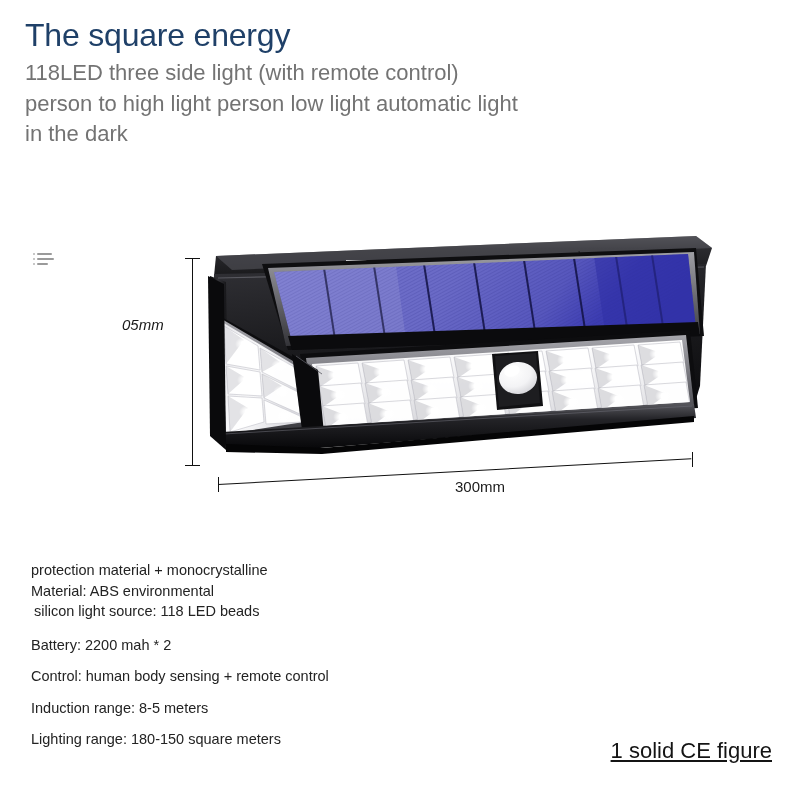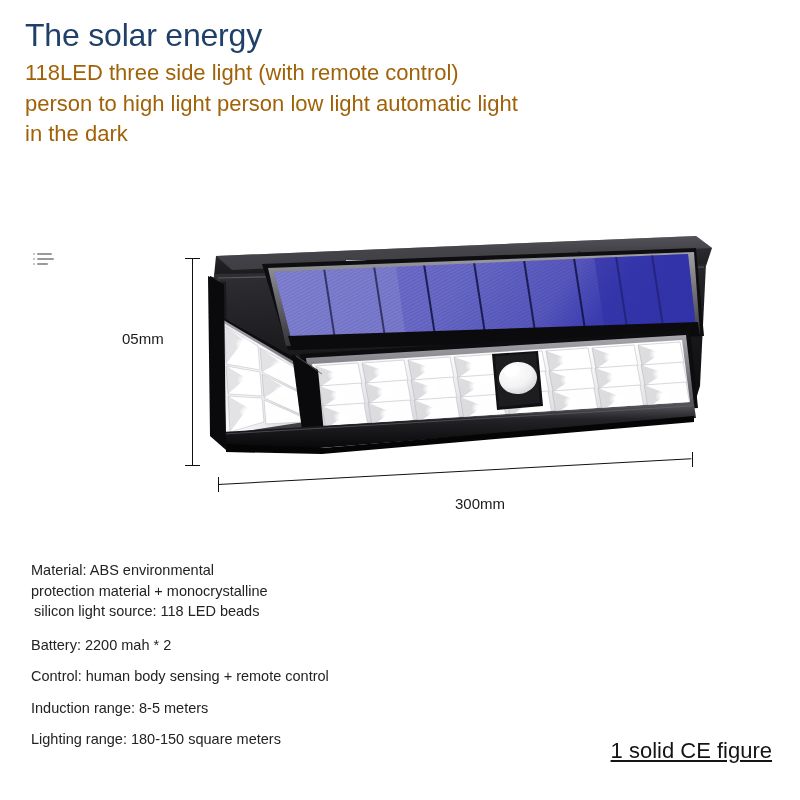--- a/index.html
+++ b/index.html
@@ -28,21 +28,21 @@
     font-weight: 400;
     color: #1f4068;
     letter-spacing: -0.2px;
     line-height: 1.12;
     margin: 0 0 4px 0;
     white-space: nowrap;
   }
   #product-subtitle {
     font-size: 22px;
     font-weight: 400;
-    color: #a16207;
+    color: #737373;
     line-height: 1.40;
     margin: 0;
     max-width: 500px;
   }
 
   
   #list-icon {
     position: absolute;
     left: 33px;
     top: 250px;
@@ -91,24 +91,25 @@
     left: 5px;
     width: 15px;
     height: 1px;
     background: #111;
   }
   #dim-vertical .cap.top { top: 6px; }
   #dim-vertical .cap.bot { bottom: 6px; }
   #dim-height-label {
     position: absolute;
     left: 122px;
-    top: 330px;
+    top: 316px;
     font-size: 15px;
     color: #1a1a1a;
     white-space: nowrap;
+    font-style: italic;
   }
 
   
   #dim-horizontal {
     position: absolute;
     left: 210px;
     top: 440px;
     width: 490px;
     height: 60px;
   }
@@ -126,21 +127,21 @@
     position: absolute;
     width: 1px;
     height: 15px;
     background: #111;
   }
   #dim-horizontal .cap.left  { left: 8px;   top: 37px; }
   #dim-horizontal .cap.right { left: 482px; top: 12px; }
   #dim-width-label {
     position: absolute;
     left: 455px;
-    top: 495px;
+    top: 478px;
     font-size: 15px;
     color: #1a1a1a;
     white-space: nowrap;
   }
 
   
   #product-figure {
     position: absolute;
     left: 196px;
     top: 236px;
@@ -174,21 +175,21 @@
     font-size: 22px;
     color: #141414;
     white-space: nowrap;
     text-decoration: underline;
   }
 </style>
 </head>
 <body>
 
 <div id="header-block">
-  <h1 id="product-title">The solar energy</h1>
+  <h1 id="product-title">The square energy</h1>
   <p id="product-subtitle">118LED three side light (with remote control) person to high light person low light automatic light in the dark</p>
 </div>
 
 <div id="list-icon">
   <span class="dot d1"></span>
   <span class="dot d2"></span>
   <span class="dot d3"></span>
   <span class="bar b1"></span>
   <span class="bar b2"></span>
   <span class="bar b3"></span>
@@ -530,22 +531,22 @@
 
 <div id="dim-horizontal">
   <span class="cap left"></span>
   <span class="hline"></span>
   <span class="cap right"></span>
 </div>
 <div id="dim-width-label">300mm</div>
 
 <div id="spec-list">
   <div class="spec-group tight">
+    <div class="spec-line">protection material + monocrystalline</div>
     <div class="spec-line">Material: ABS environmental</div>
-    <div class="spec-line">protection material + monocrystalline</div>
     <div class="spec-line indent">silicon light source: 118 LED beads</div>
   </div>
   <div class="spec-group">
     <div class="spec-line">Battery: 2200 mah * 2</div>
   </div>
   <div class="spec-group">
     <div class="spec-line">Control: human body sensing + remote control</div>
   </div>
   <div class="spec-group">
     <div class="spec-line">Induction range: 8-5 meters</div>

